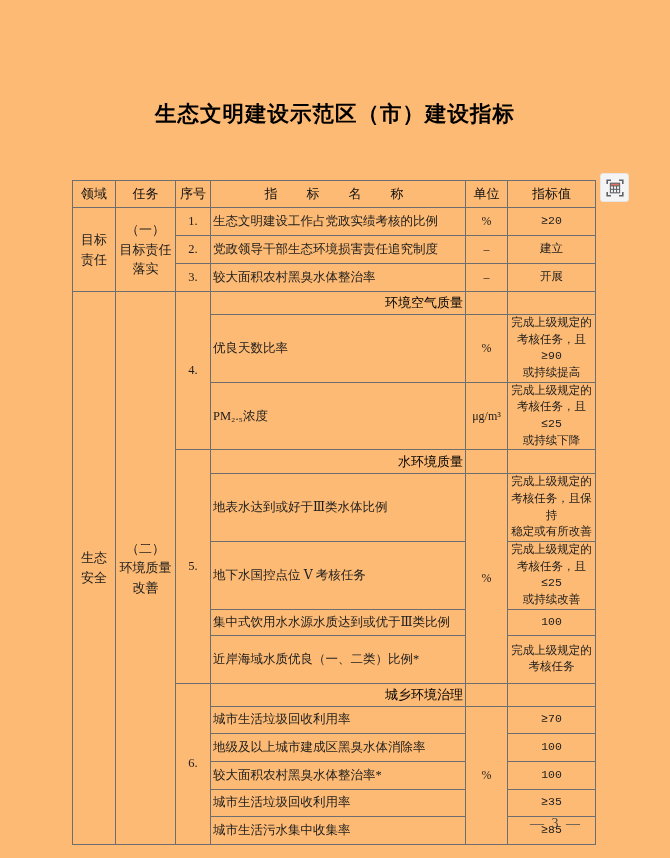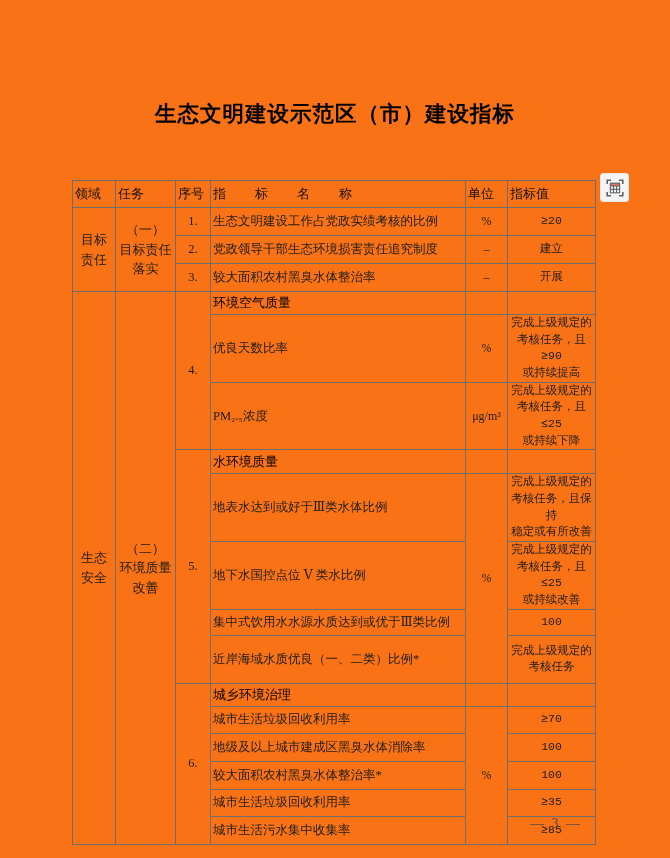--- a/index.html
+++ b/index.html
@@ -4,21 +4,21 @@
 <style>
   html, body { margin: 0; padding: 0; }
   body {
     width: 670px; height: 858px;
     background: #ffffff;
     font-family: "Liberation Serif", "DejaVu Serif", serif;
     color: #1c1c1c;
     position: relative;
     overflow: hidden;
   }
-  .page { position: absolute; inset: 0; background: #f97316; }
+  .page { position: absolute; inset: 0; background: #fdba74; }
 
   .doc-title {
     position: absolute;
     top: 99px; left: 0; right: 0;
     text-align: center;
     font-family: "Liberation Sans", "DejaVu Sans", sans-serif;
     font-weight: bold;
     font-size: 21.5px;
     letter-spacing: 1px;
     color: #000;
@@ -45,35 +45,35 @@
   col.w-unit   { width: 42px; }
   col.w-value  { width: 88px; }
 
   tr.rh23 { height: 23px; } tr.rh24 { height: 24px; }
   tr.rh26 { height: 26px; } tr.rh27 { height: 27px; }
   tr.rh28 { height: 28px; } tr.rh48 { height: 48px; }
   tr.rh53 { height: 53px; } tr.rh54 { height: 54px; }
   tr.rh61 { height: 61px; } tr.rh65 { height: 65px; }
 
   th.hcell {
-    font-weight: bold; text-align: left; font-size: 13px;
+    font-weight: bold; text-align: center; font-size: 13px;
     color: #111;
   }
   th.hcell.name-head { letter-spacing: 8px; margin-left: 35px; }
 
   td.c-domain, td.c-task {
     text-align: center; font-size: 13px; line-height: 1.5;
   }
   td.c-index { text-align: center; font-size: 12.5px; }
   td.c-name {
     text-align: left; font-size: 12.5px;
     padding-left: 11px; white-space: nowrap;
   }
   td.c-section {
-    text-align: left; font-size: 13px; font-weight: bold;
+    text-align: right; font-size: 13px; font-weight: bold;
     padding-left: 2px; white-space: nowrap;
     font-family: "Liberation Sans", "DejaVu Sans", sans-serif;
     color: #000;
   }
   td.c-unit { text-align: center; font-size: 12px; white-space: nowrap; }
   td.c-value {
     text-align: center; font-size: 11.5px; line-height: 1.45;
     white-space: pre; padding: 0 1px; font-family: Liberation Mono, monospace;
   }
 
@@ -201,21 +201,21 @@
         <td class="c-value"></td>
       </tr>
       <tr class="rh65">
         <td class="c-name">地表水达到或好于Ⅲ类水体比例</td>
         <td class="c-unit" rowspan="4">%</td>
         <td class="c-value">完成上级规定的
 考核任务，且保持
 稳定或有所改善</td>
       </tr>
       <tr class="rh61">
-        <td class="c-name">地下水国控点位 Ⅴ 类水比例</td>
+        <td class="c-name">地下水国控点位 Ⅴ 考核任务</td>
         <td class="c-value">完成上级规定的
 考核任务，且≤25
 或持续改善</td>
       </tr>
       <tr class="rh26">
         <td class="c-name">集中式饮用水水源水质达到或优于Ⅲ类比例</td>
         <td class="c-value">100</td>
       </tr>
       <tr class="rh48">
         <td class="c-name">近岸海域水质优良（一、二类）比例*</td>

